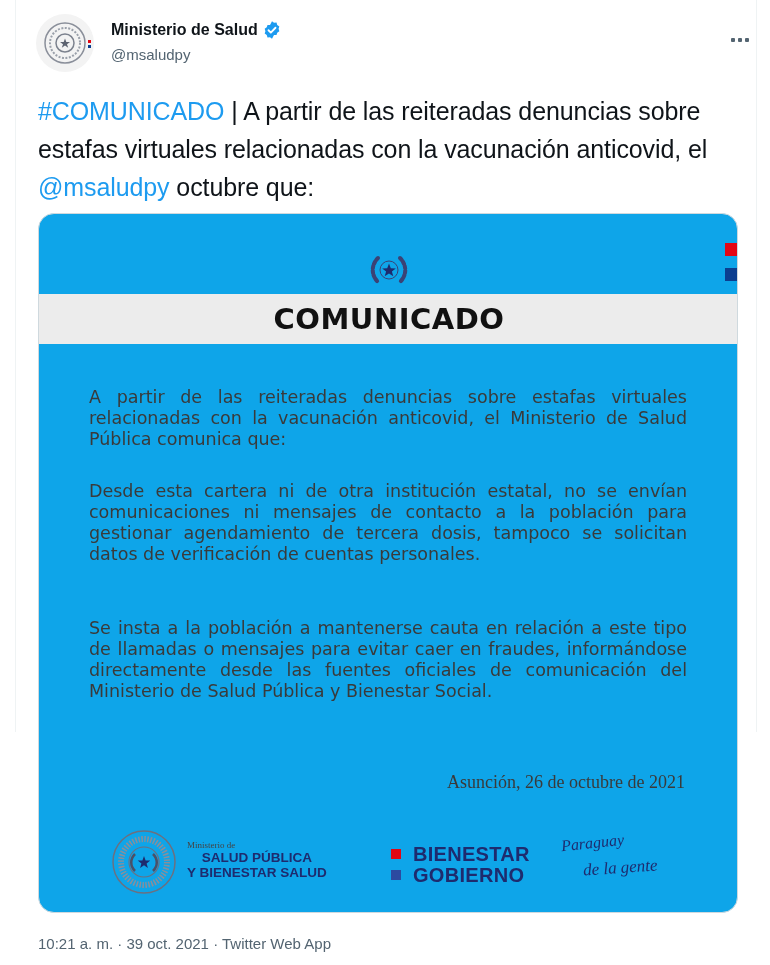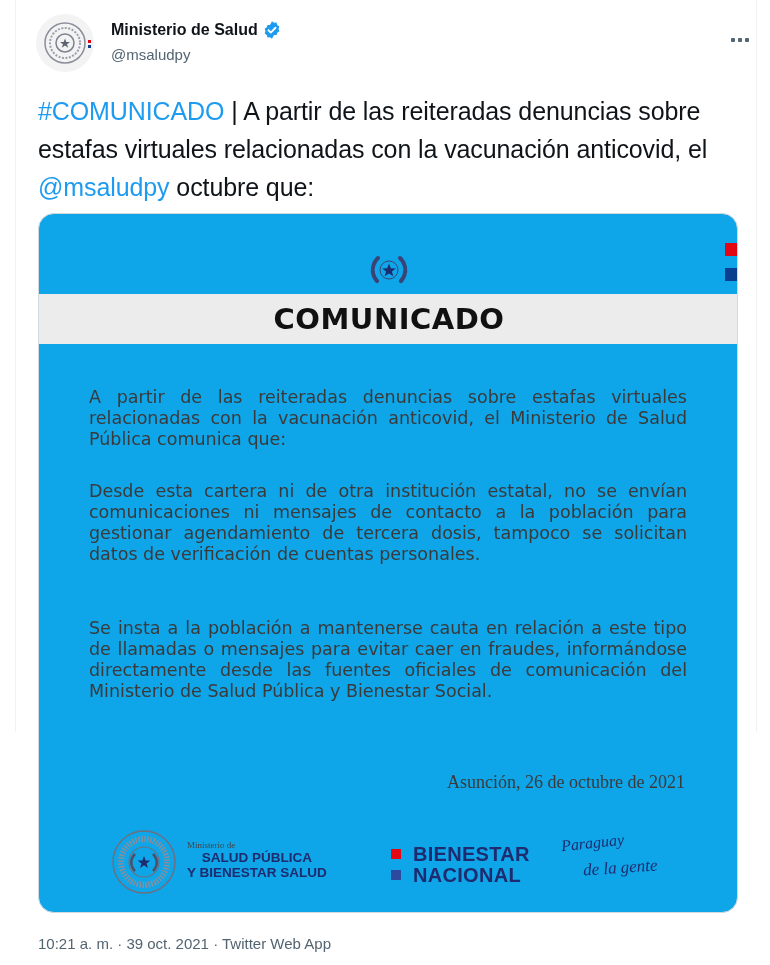--- a/index.html
+++ b/index.html
@@ -149,21 +149,21 @@
       <div class="big">Y BIENESTAR SALUD</div>
     </div>
 
     <div class="gob">
       <div class="gob-row">
         <div class="gob-sq" style="background:#e30613"></div>
         <span class="gob-txt">BIENESTAR</span>
       </div>
       <div class="gob-row">
         <div class="gob-sq" style="background:#2c4aa0"></div>
-        <span class="gob-txt">NACIONAL</span>
+        <span class="gob-txt">GOBIERNO</span>
       </div>
     </div>
 
     <div class="pdlg">
       <span class="l1">Paraguay</span>
       <span class="l2">de la gente</span>
     </div>
   </div>
 
   <div class="meta"><span>10:21 a. m.</span><span> · </span><span>39 oct. 2021</span><span> · </span><span class="src">Twitter Web App</span></div>

